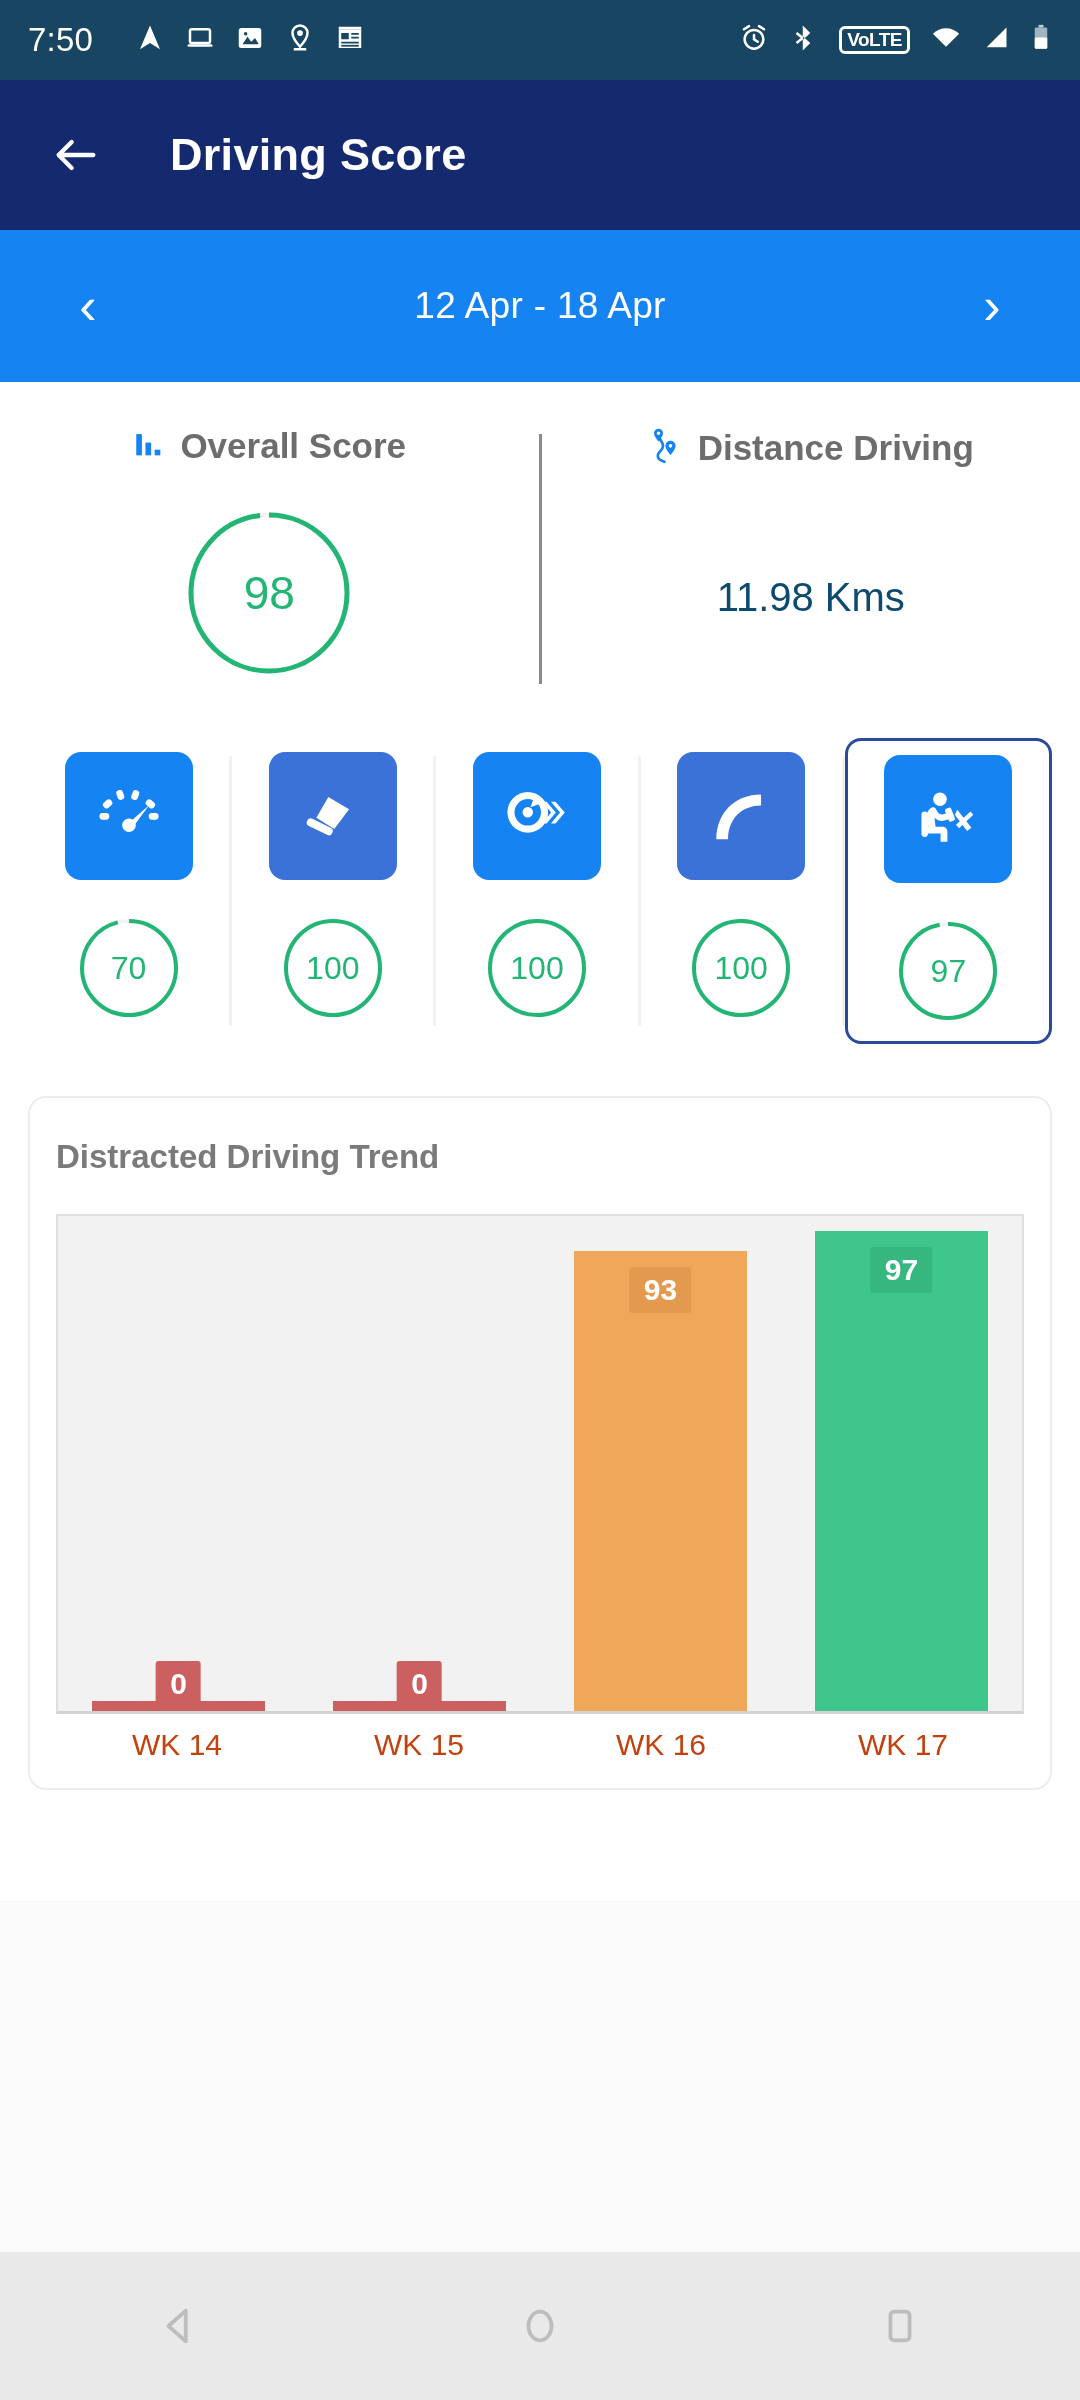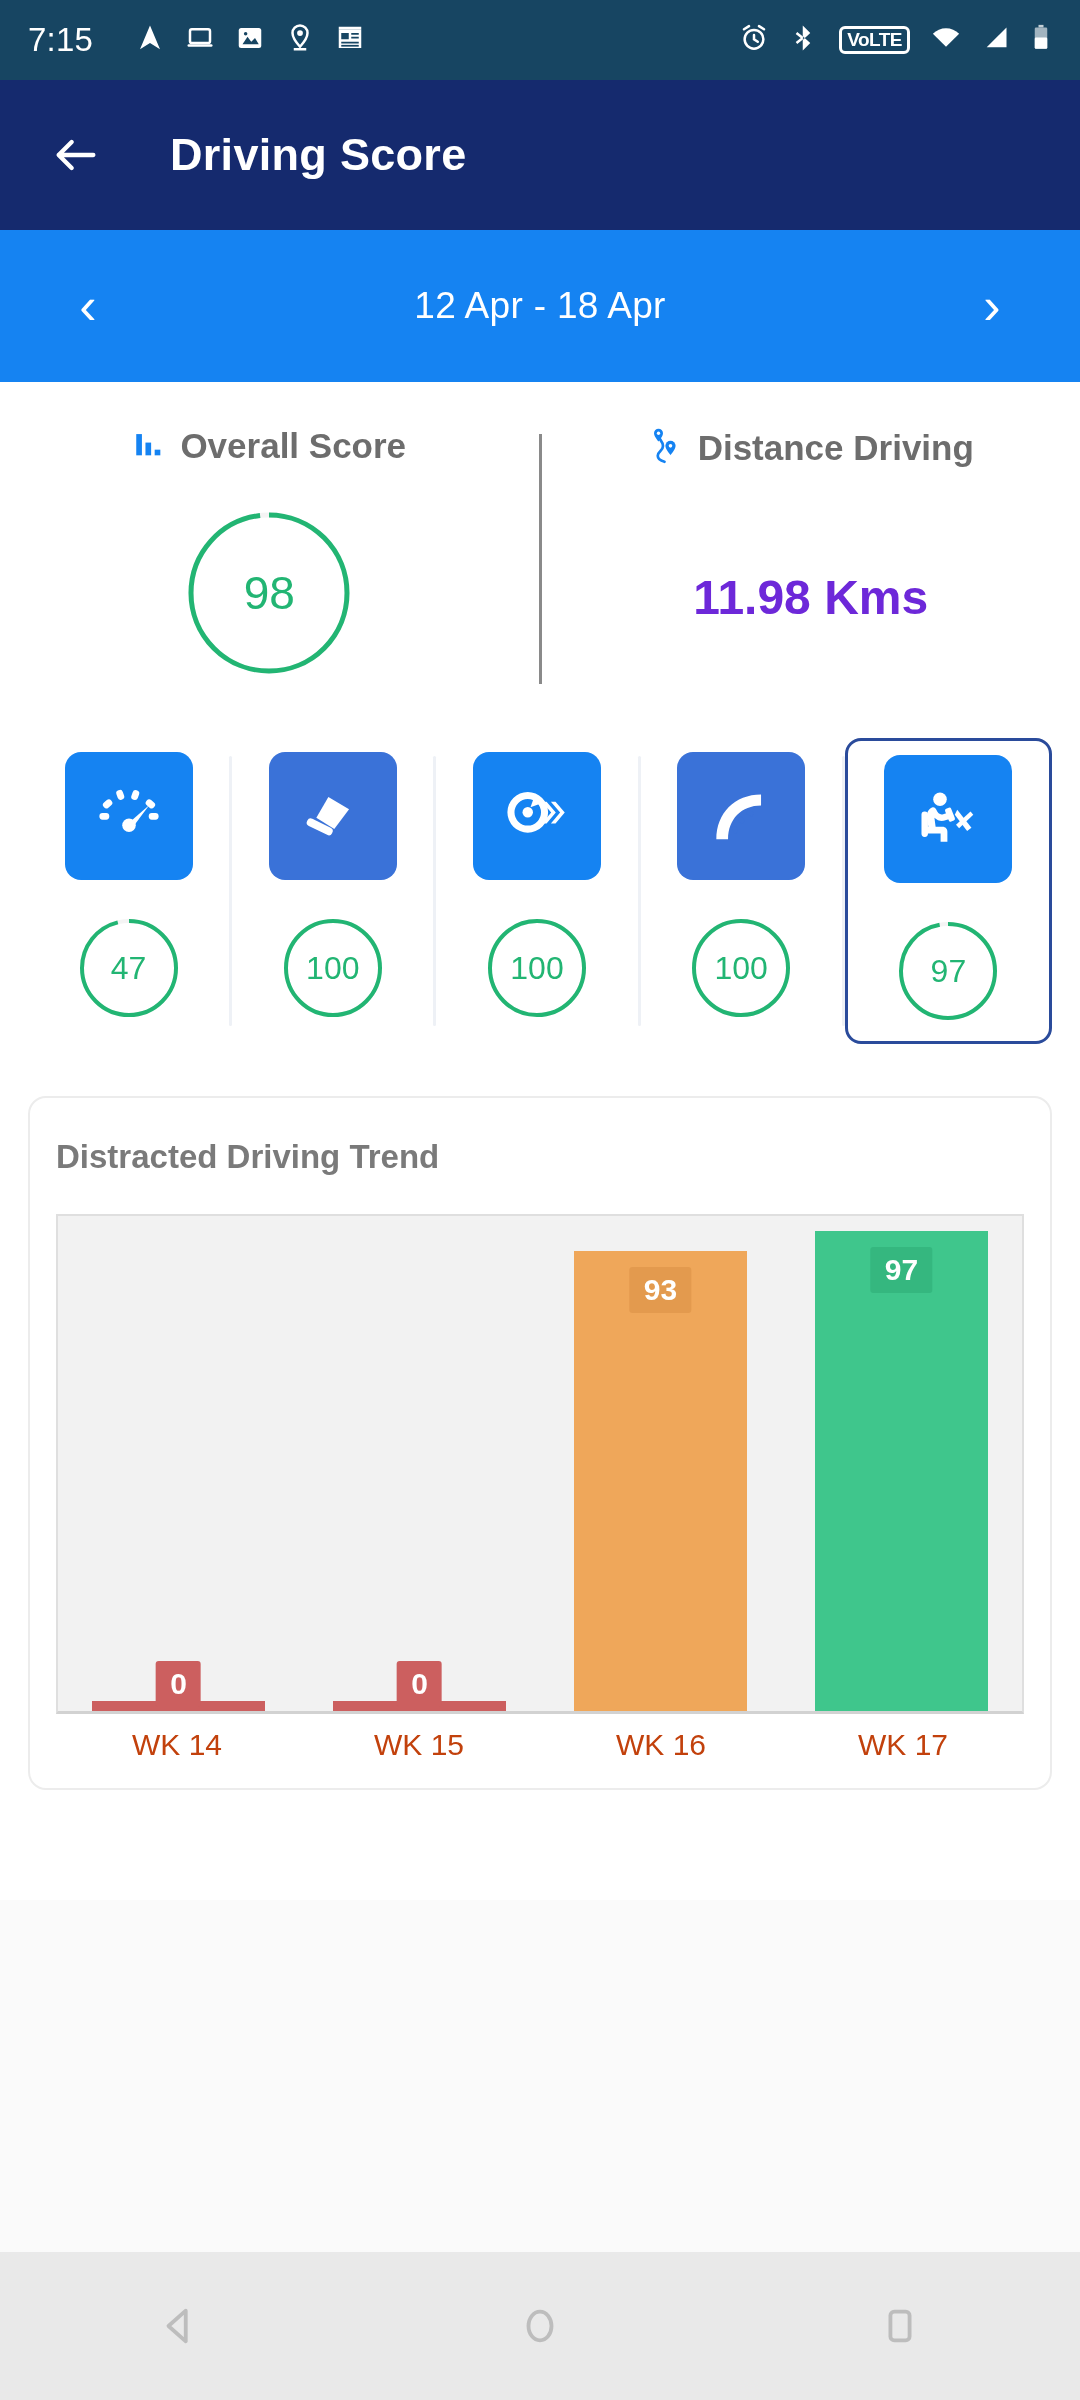--- a/index.html
+++ b/index.html
@@ -56,21 +56,21 @@
     width:3px; background:#8a8a8a; margin:8px 0 0 0; height:250px; align-self:flex-start;
   }
   .sum-body{ margin-top:42px; display:flex; align-items:center; justify-content:center; height:170px;}
 
   .ring{ position:relative; width:170px; height:170px;}
   .ring svg{ display:block; transform:rotate(-90deg);}
   .ring-val{
     position:absolute; inset:0; display:flex; align-items:center; justify-content:center;
     font-size:46px; color:#22b573; font-weight:400;
   }
-  .dist-val{ font-size:48px; color:#6d28d9; font-weight:700;}
+  .dist-val{ font-size:40px; color:#0c4a6e; font-weight:400;}
 
   
   .metrics{ display:flex; margin-top:54px; padding:0 28px; align-items:stretch;}
   .metric{
     flex:1; display:flex; flex-direction:column; align-items:center;
     padding:14px 0 18px 0; border-radius:16px; position:relative;
   }
   .metric.selected{ border:3px solid #2a4b9b;}
   .metric-sep{ width:3px; background:#eef1f6; margin:18px 0; border-radius:2px;}
   .mico{
@@ -119,21 +119,21 @@
     position:absolute; left:0; right:0; bottom:0; height:148px; background:#e9e9e9;
     display:flex; align-items:center; justify-content:space-around;
   }
   .nav-btn{ width:120px; height:100px; display:flex; align-items:center; justify-content:center; cursor:pointer;}
 </style>
 </head>
 <body>
 
 <div class="statusbar">
   <div class="sb-left">
-    <span class="sb-clock">7:15</span>
+    <span class="sb-clock">7:50</span>
 
     <span class="sb-ico">
       <svg width="30" height="30" viewBox="0 0 24 24">
           <path d="M12 2 L20 21 L12 16 L4 21 Z" fill="#fff"></path>
         </svg>
     </span>
     <span class="sb-ico">
       <svg width="30" height="30" viewBox="0 0 24 24">
           <rect x="4" y="5" width="16" height="11" rx="1.5" fill="none" stroke="#fff" stroke-width="2"></rect>
           <rect x="2" y="17" width="20" height="2" rx="1" fill="#fff"></rect>
@@ -277,21 +277,21 @@
             <path d="M12 14.2 L18.6 8.4 L13.4 15.4 Z"></path>
             <circle cx="12" cy="15" r="2.2"></circle>
           </g>
         </svg>
       </div>
       <div class="mring">
         <svg width="104" height="104" viewBox="0 0 104 104">
           <circle cx="52" cy="52" r="47" fill="none" stroke="#f4f4f4" stroke-width="4"></circle>
           <circle class="mring-arc" cx="52" cy="52" r="47" fill="none" stroke="#22b573" stroke-width="4" stroke-dasharray="283.497321059943 295.3097094374406"></circle>
         </svg>
-        <span class="mring-val">47</span>
+        <span class="mring-val">70</span>
       </div>
     </div>
 
     <div class="metric-sep"></div>
 
     <div class="metric">
       <div class="mico alt">
         <svg width="74" height="74" viewBox="0 0 24 24">
           <g fill="#fff">
             <path d="M10.5 5.8 L17.2 9.8 L12.4 16.2 L6.6 12.6 Z"></path>

